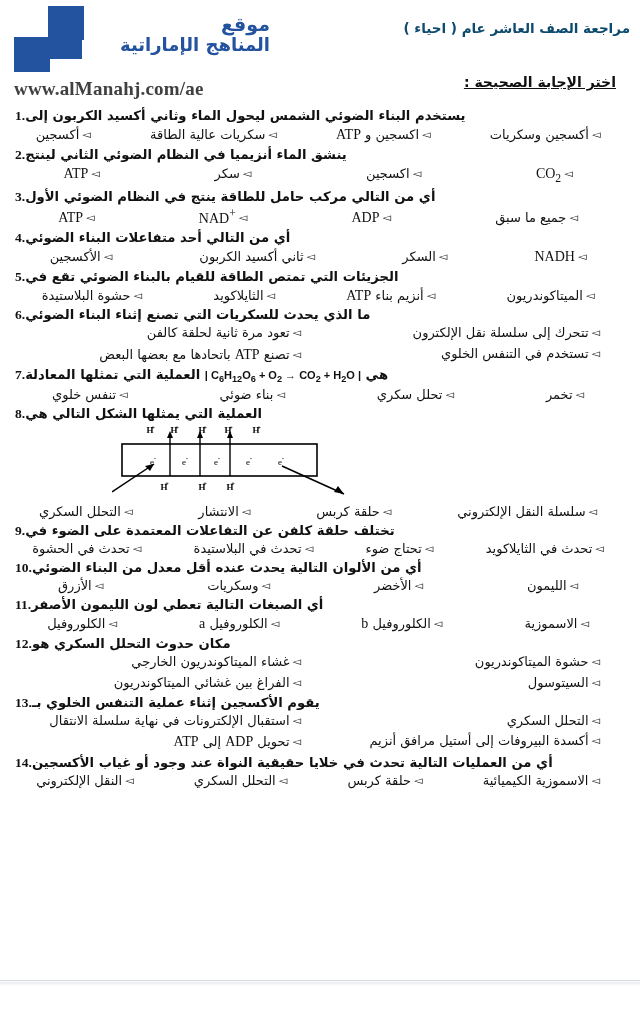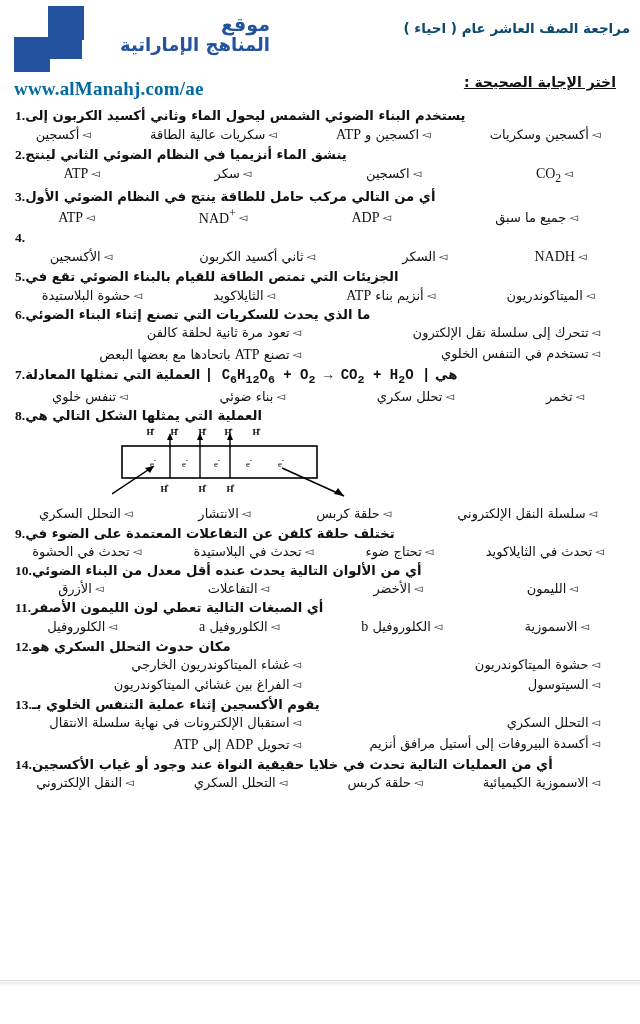--- a/index.html
+++ b/index.html
@@ -24,21 +24,21 @@
   .brand{
     position:absolute;left:70px;top:14px;width:200px;
     text-align:right;color:#23529f;
     font-family:"DejaVu Sans","Liberation Sans",sans-serif;
     font-weight:bold;line-height:1.08;
   }
   .brand .l1{font-size:19px;letter-spacing:-.3px;}
   .brand .l2{font-size:18px;letter-spacing:-.5px;}
   .site-url{
     position:absolute;left:14px;top:78px;
-    color:#0369a1;font-weight:bold;font-size:19px;
+    color:#404040;font-weight:bold;font-size:19px;
     font-family:"Liberation Serif","DejaVu Serif",serif;
     letter-spacing:.2px;
   }
   .doc-title{
     position:absolute;right:10px;top:20px;
     color:#0c4a6e;font-weight:bold;font-size:13.5px;
     font-family:"DejaVu Sans","Liberation Sans",sans-serif;
     white-space:nowrap;
   }
   .instruction{
@@ -63,23 +63,23 @@
     justify-content:flex-end;
   }
   .q-num{
     margin-left:7px;
     font-family:"Liberation Serif","DejaVu Serif",serif;
     font-weight:bold;font-size:13.5px;
     direction:ltr;unicode-bidi:embed;
   }
   .q-text{direction:rtl;}
   .q-text .eq{
-    font-family:Liberation Mono, monospace;
+    font-family:Liberation Sans, sans-serif;
     direction:ltr;unicode-bidi:embed;display:inline-block;
-    font-size:14px;
+    font-size:11px;
   }
   .opts{
     display:flex;direction:rtl;flex-direction:row;
     justify-content:space-around;align-items:baseline;
     font-size:13px;line-height:1.55;
     font-family:"DejaVu Sans","Liberation Sans",sans-serif;
     padding:0 2px;
   }
   .opt{white-space:nowrap;}
   .opt .bullet{
@@ -169,20 +169,21 @@
         </div>
         <div class="opts">
           <span class="opt"><span class="bullet">◅</span><span>جميع ما سبق</span></span>
           <span class="opt"><span class="bullet">◅</span><span><span class="ltr">ADP</span></span></span>
           <span class="opt"><span class="bullet">◅</span><span><span class="ltr">NAD<sup>+</sup></span></span></span>
           <span class="opt"><span class="bullet">◅</span><span><span class="ltr">ATP</span></span></span>
         </div>
       </div>
       <div class="q">
         <div class="q-stem">
+          <span class="q-text"><span>أي من التالي أحد متفاعلات البناء الضوئي</span></span>
           <span class="q-num">4.</span>
         </div>
         <div class="opts">
           <span class="opt"><span class="bullet">◅</span><span><span class="ltr">NADH</span></span></span>
           <span class="opt"><span class="bullet">◅</span><span>السكر</span></span>
           <span class="opt"><span class="bullet">◅</span><span>ثاني أكسيد الكربون</span></span>
           <span class="opt"><span class="bullet">◅</span><span>الأكسجين</span></span>
         </div>
       </div>
       <div class="q">
@@ -292,21 +293,21 @@
         </div>
       </div>
       <div class="q">
         <div class="q-stem">
           <span class="q-text"><span>أي من الألوان التالية يحدث عنده أقل معدل من البناء الضوئي</span></span>
           <span class="q-num">10.</span>
         </div>
         <div class="opts">
           <span class="opt"><span class="bullet">◅</span><span>الليمون</span></span>
           <span class="opt"><span class="bullet">◅</span><span>الأخضر</span></span>
-          <span class="opt"><span class="bullet">◅</span><span>التفاعلات</span></span>
+          <span class="opt"><span class="bullet">◅</span><span>وسكريات</span></span>
           <span class="opt"><span class="bullet">◅</span><span>الأزرق</span></span>
         </div>
       </div>
       <div class="q">
         <div class="q-stem">
           <span class="q-text"><span>أي الصبغات التالية تعطي لون الليمون الأصفر</span></span>
           <span class="q-num">11.</span>
         </div>
         <div class="opts">
           <span class="opt"><span class="bullet">◅</span><span>الاسموزية</span></span>

